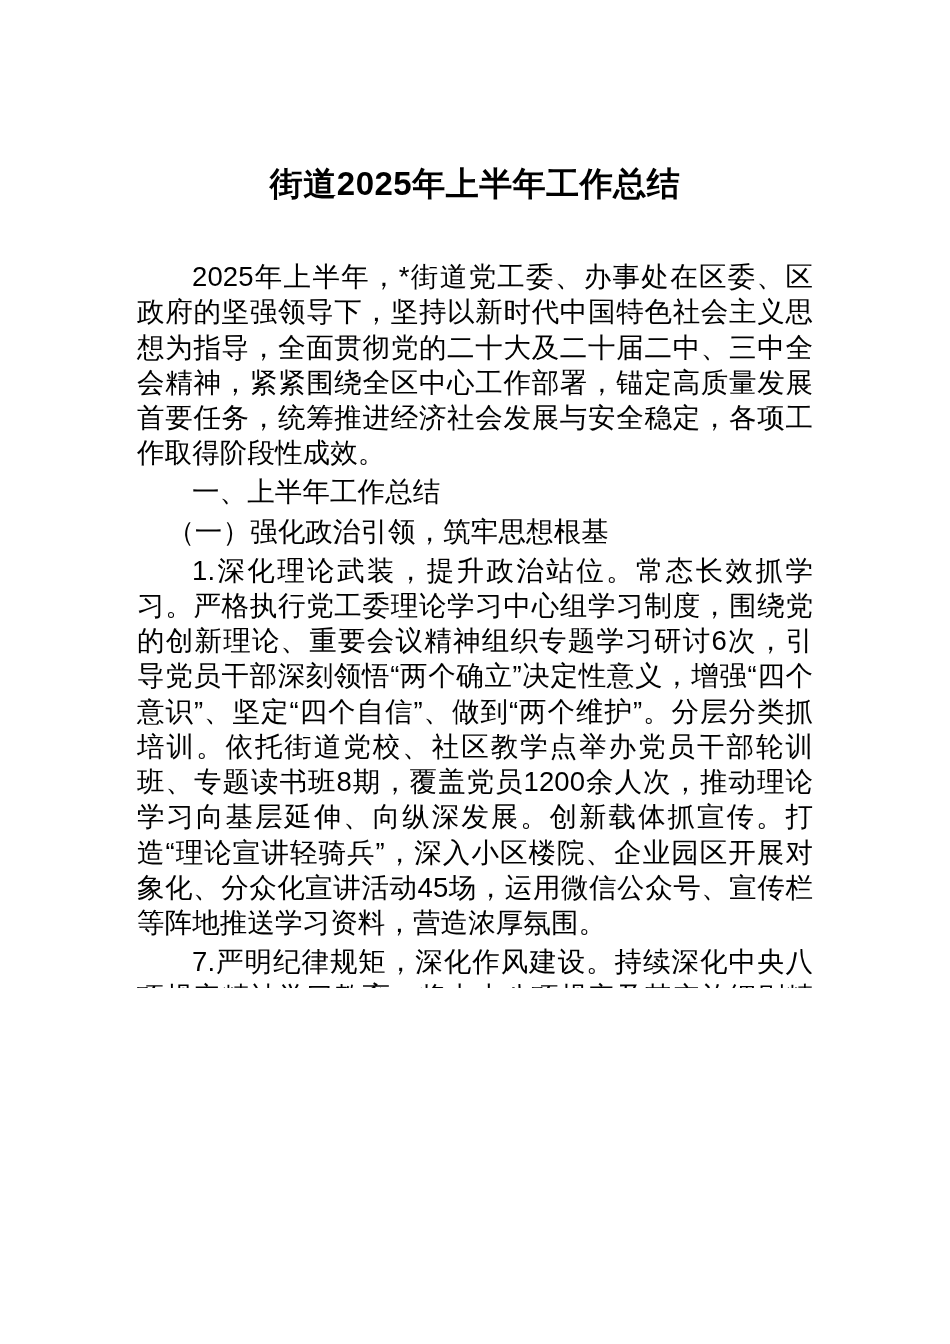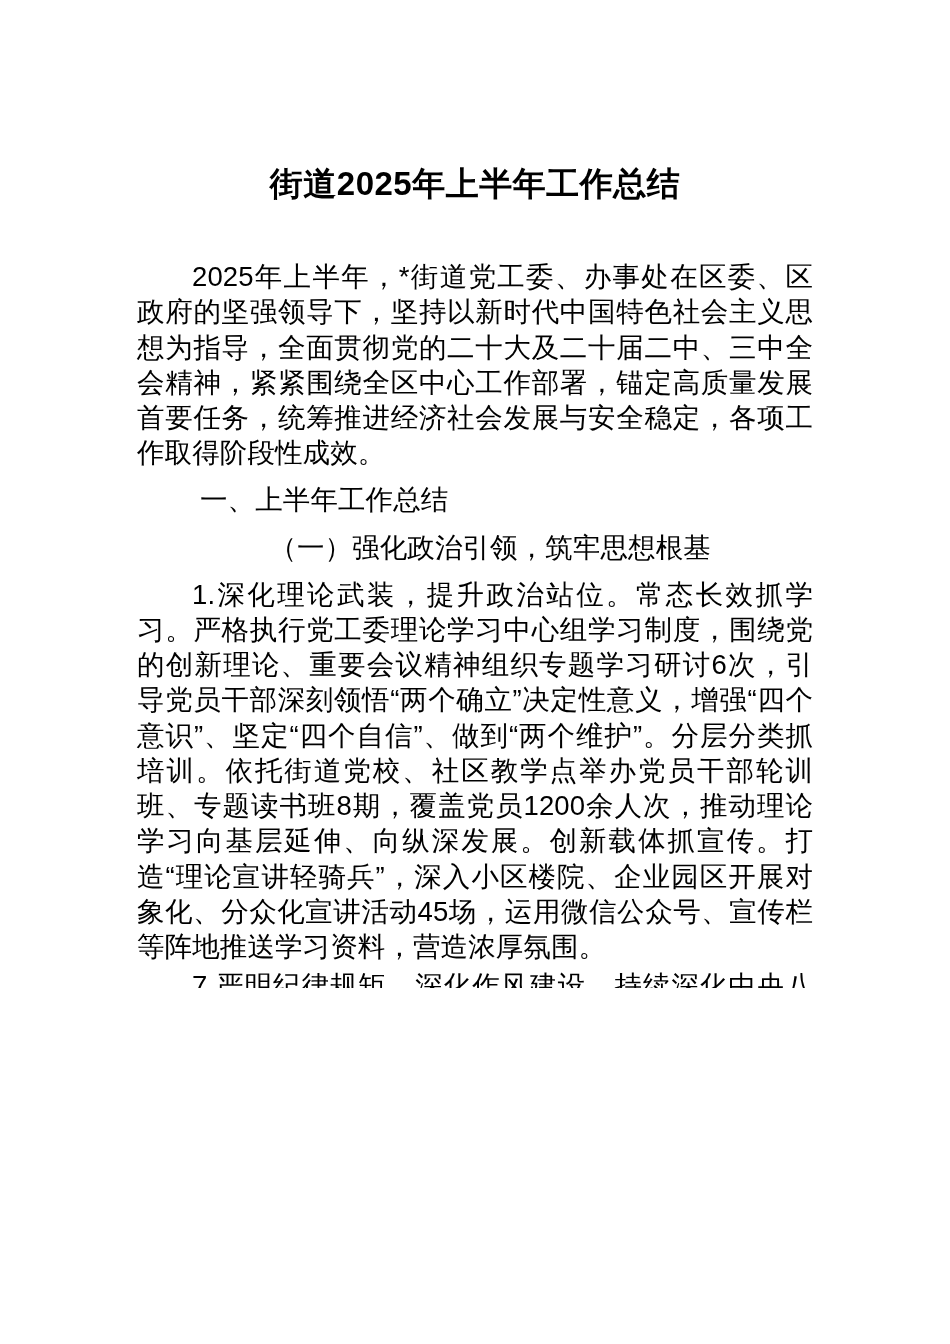--- a/index.html
+++ b/index.html
@@ -52,32 +52,31 @@
     text-indent: 2em;
     letter-spacing: 0.1px;
     word-break: break-all;
   }
 
   .para.first {
     margin-top: 55px;
   }
 
   .heading {
-    margin: 12px;
+    margin: 4px;
     padding: 0;
     font-size: 27.5px;
     line-height: 35.2px;
     text-indent: 2em;
     letter-spacing: 0.1px;
     white-space: nowrap;
   }
 
   .heading.sub {
     text-indent: 1.1em;
-    text-align: center;
   }
 
   .page-number {
     position: absolute;
     left: 0;
     right: 0;
     top: 1186px;
     text-align: center;
     font-family: "Liberation Serif", "DejaVu Serif", serif;
     font-size: 21px;

